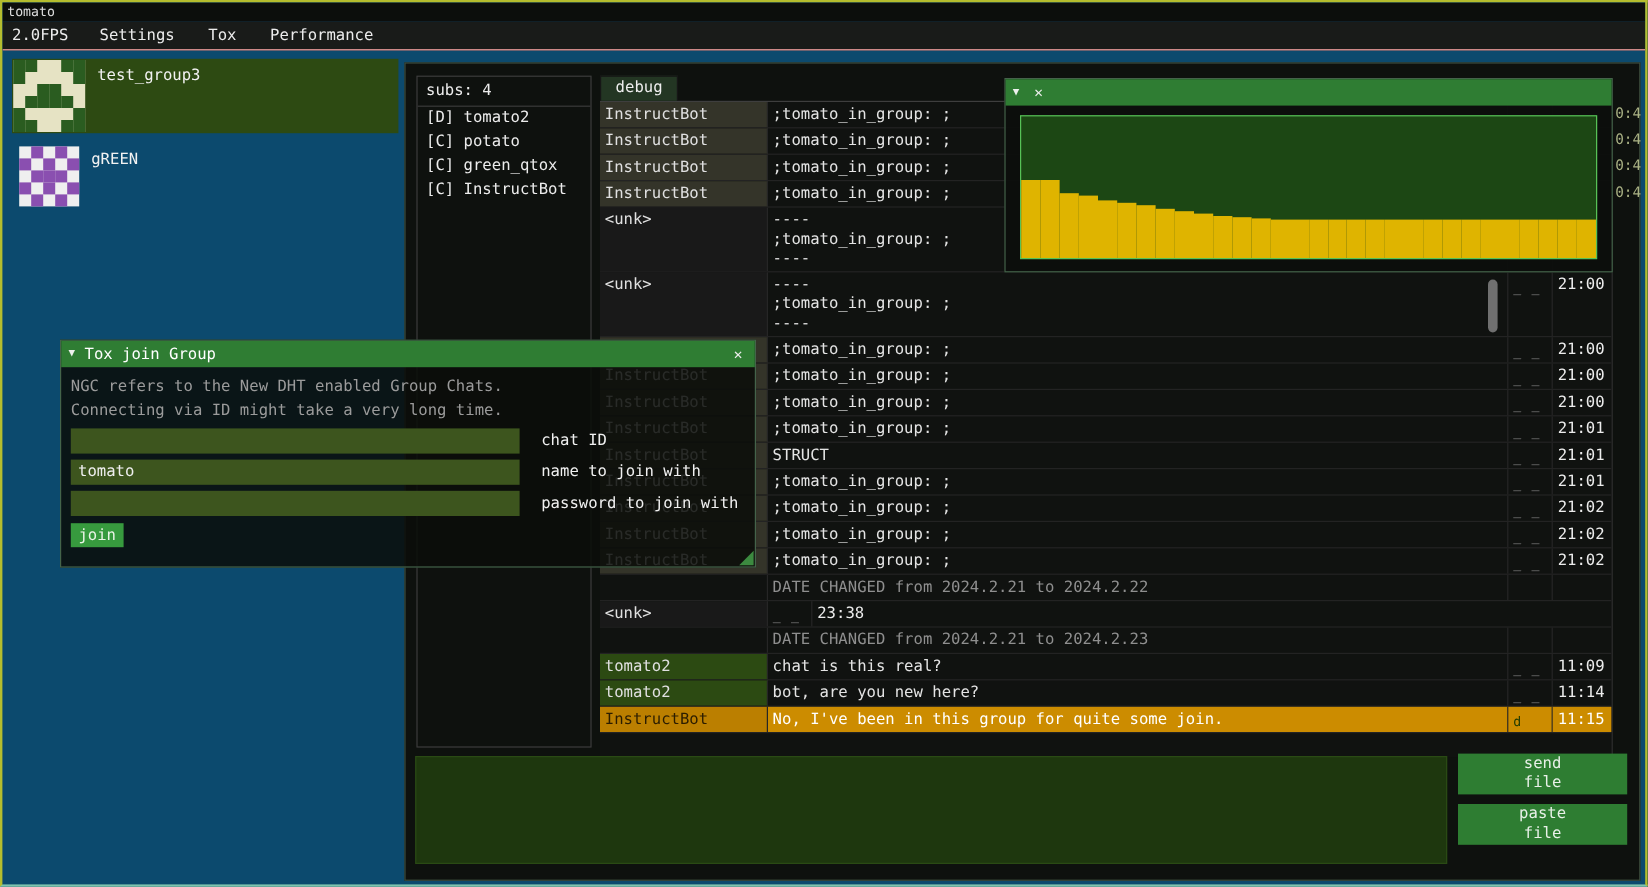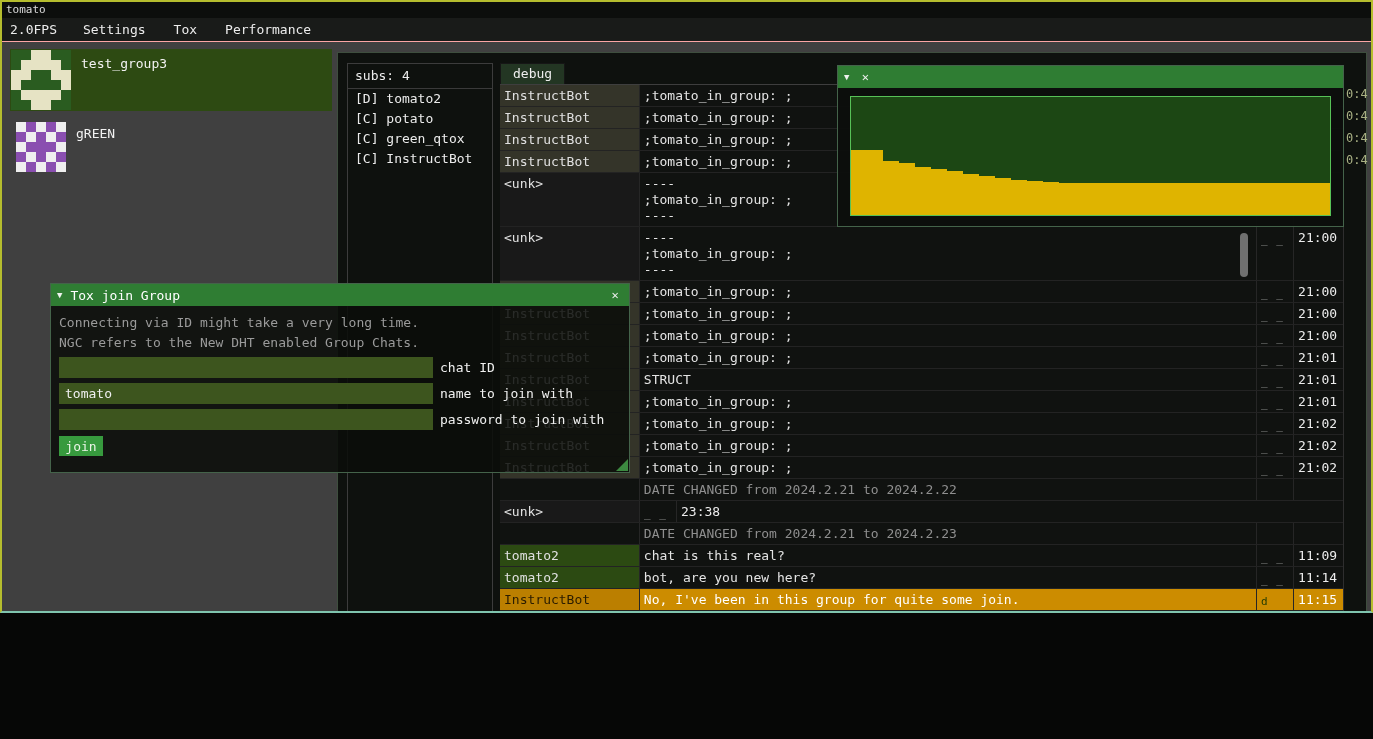--- a/index.html
+++ b/index.html
@@ -1,19 +1,19 @@
 <!DOCTYPE html>
 <html style="--window-border: #b5bd2e; --titlebar-green: #2f7d33; --button-green: #2e7d32; --field-green: #3d551e; --input-bg-green: #1e370e; --highlight-orange: #cc8c00; --selected-group: #2d4a12;"><head>
 <meta charset="utf-8">
 <style>
   * { margin:0; padding:0; box-sizing:border-box; }
   html,body { width:1373px; height:739px; background:#060706; }
   body { font-family:"DejaVu Sans Mono","Liberation Mono",monospace; font-size:13px; color:#e6e6e6; }
-  .app { position:absolute; inset:0; width:1373px; height:613px; overflow:hidden;
-         border:2px solid var(--window-border,#b5bd2e); border-bottom-color:#7fc4ae; background:#404040;padding-left:41px; }
+  .app { position:absolute; inset:0; width:1373px; height:739px; overflow:hidden;
+         border:2px solid var(--window-border,#b5bd2e); border-bottom-color:#7fc4ae; background:#0c4a6e;padding-left:41px; }
 
   .wm-titlebar { position:absolute; left:0; top:0; right:0; height:16px; background:#0c0e0c;
                  font-size:11px; color:#dcdcdc; padding:1px 4px; }
 
   .menubar { position:absolute; left:0; top:16px; right:0; height:24px; background:#191b19;
              display:flex; align-items:stretch; border-bottom:1px solid #fca5a5; }
   .menu-fps { padding:4px 12px 0 8px; color:#ececec; }
   .menu-item { padding:4px 14px 0; color:#ececec; }
 
   .group-list { position:absolute; left:8px; top:47px; width:322px; }
@@ -71,21 +71,21 @@
   .collapse-arrow { font-size:9px; margin-right:8px; color:#eef2ee; }
   .win-title { flex:1; }
   .close-btn { width:16px; height:16px; line-height:16px; text-align:center; font-size:12px; color:#f0f0f0; }
 
   .join-window { left:48px; top:281px; width:580px; height:190px; background:rgba(10,13,9,0.86); z-index:20; }
   .join-body { padding:8px; }
   .join-desc { color:#9b9b9b; margin-bottom:2px; line-height:18px; }
   .join-field { display:flex; align-items:center; height:21px; margin-top:5px; }
   .join-field input { width:374px; height:21px; background:var(--field-green,#3d551e); border:none;
                       color:#efefef; padding:0 6px; font:inherit; }
-  .join-field .f-label { margin-left:7px; color:#f0f0f0; }
+  .join-field .f-label { margin-left:18px; color:#f0f0f0; }
   .join-btn { margin-top:6px; width:44px; height:20px; background:#379a3e; color:#eaf4e6;
               display:inline-flex; align-items:center; justify-content:center; }
   .resize-grip { position:absolute; right:1px; bottom:1px; width:0; height:0;
                  border-left:12px solid transparent; border-bottom:12px solid #3c8a40; }
 
   .hist-window { left:835px; top:63px; width:507px; height:162px; background:rgba(12,14,12,0.97); z-index:15; }
   .plot { position:absolute; left:12px; top:30px; right:12px; bottom:10px;
           display:flex; align-items:flex-end; }
   .bar { flex:1; }
 
@@ -348,22 +348,22 @@
     </div>
   </div>
 
   <div class="float-win join-window">
     <div class="win-titlebar">
       <span class="collapse-arrow">▼</span>
       <span class="win-title">Tox join Group</span>
       <span class="close-btn">✕</span>
     </div>
     <div class="join-body">
+      <div class="join-desc">NGC refers to the New DHT enabled Group Chats.</div>
       <div class="join-desc">Connecting via ID might take a very long time.</div>
-      <div class="join-desc">NGC refers to the New DHT enabled Group Chats.</div>
       <div class="join-field">
         <input value="" style="">
         <span class="f-label">chat ID</span>
       </div>
       <div class="join-field">
         <input value="tomato" style="">
         <span class="f-label">name to join with</span>
       </div>
       <div class="join-field">
         <input value="" style="">

